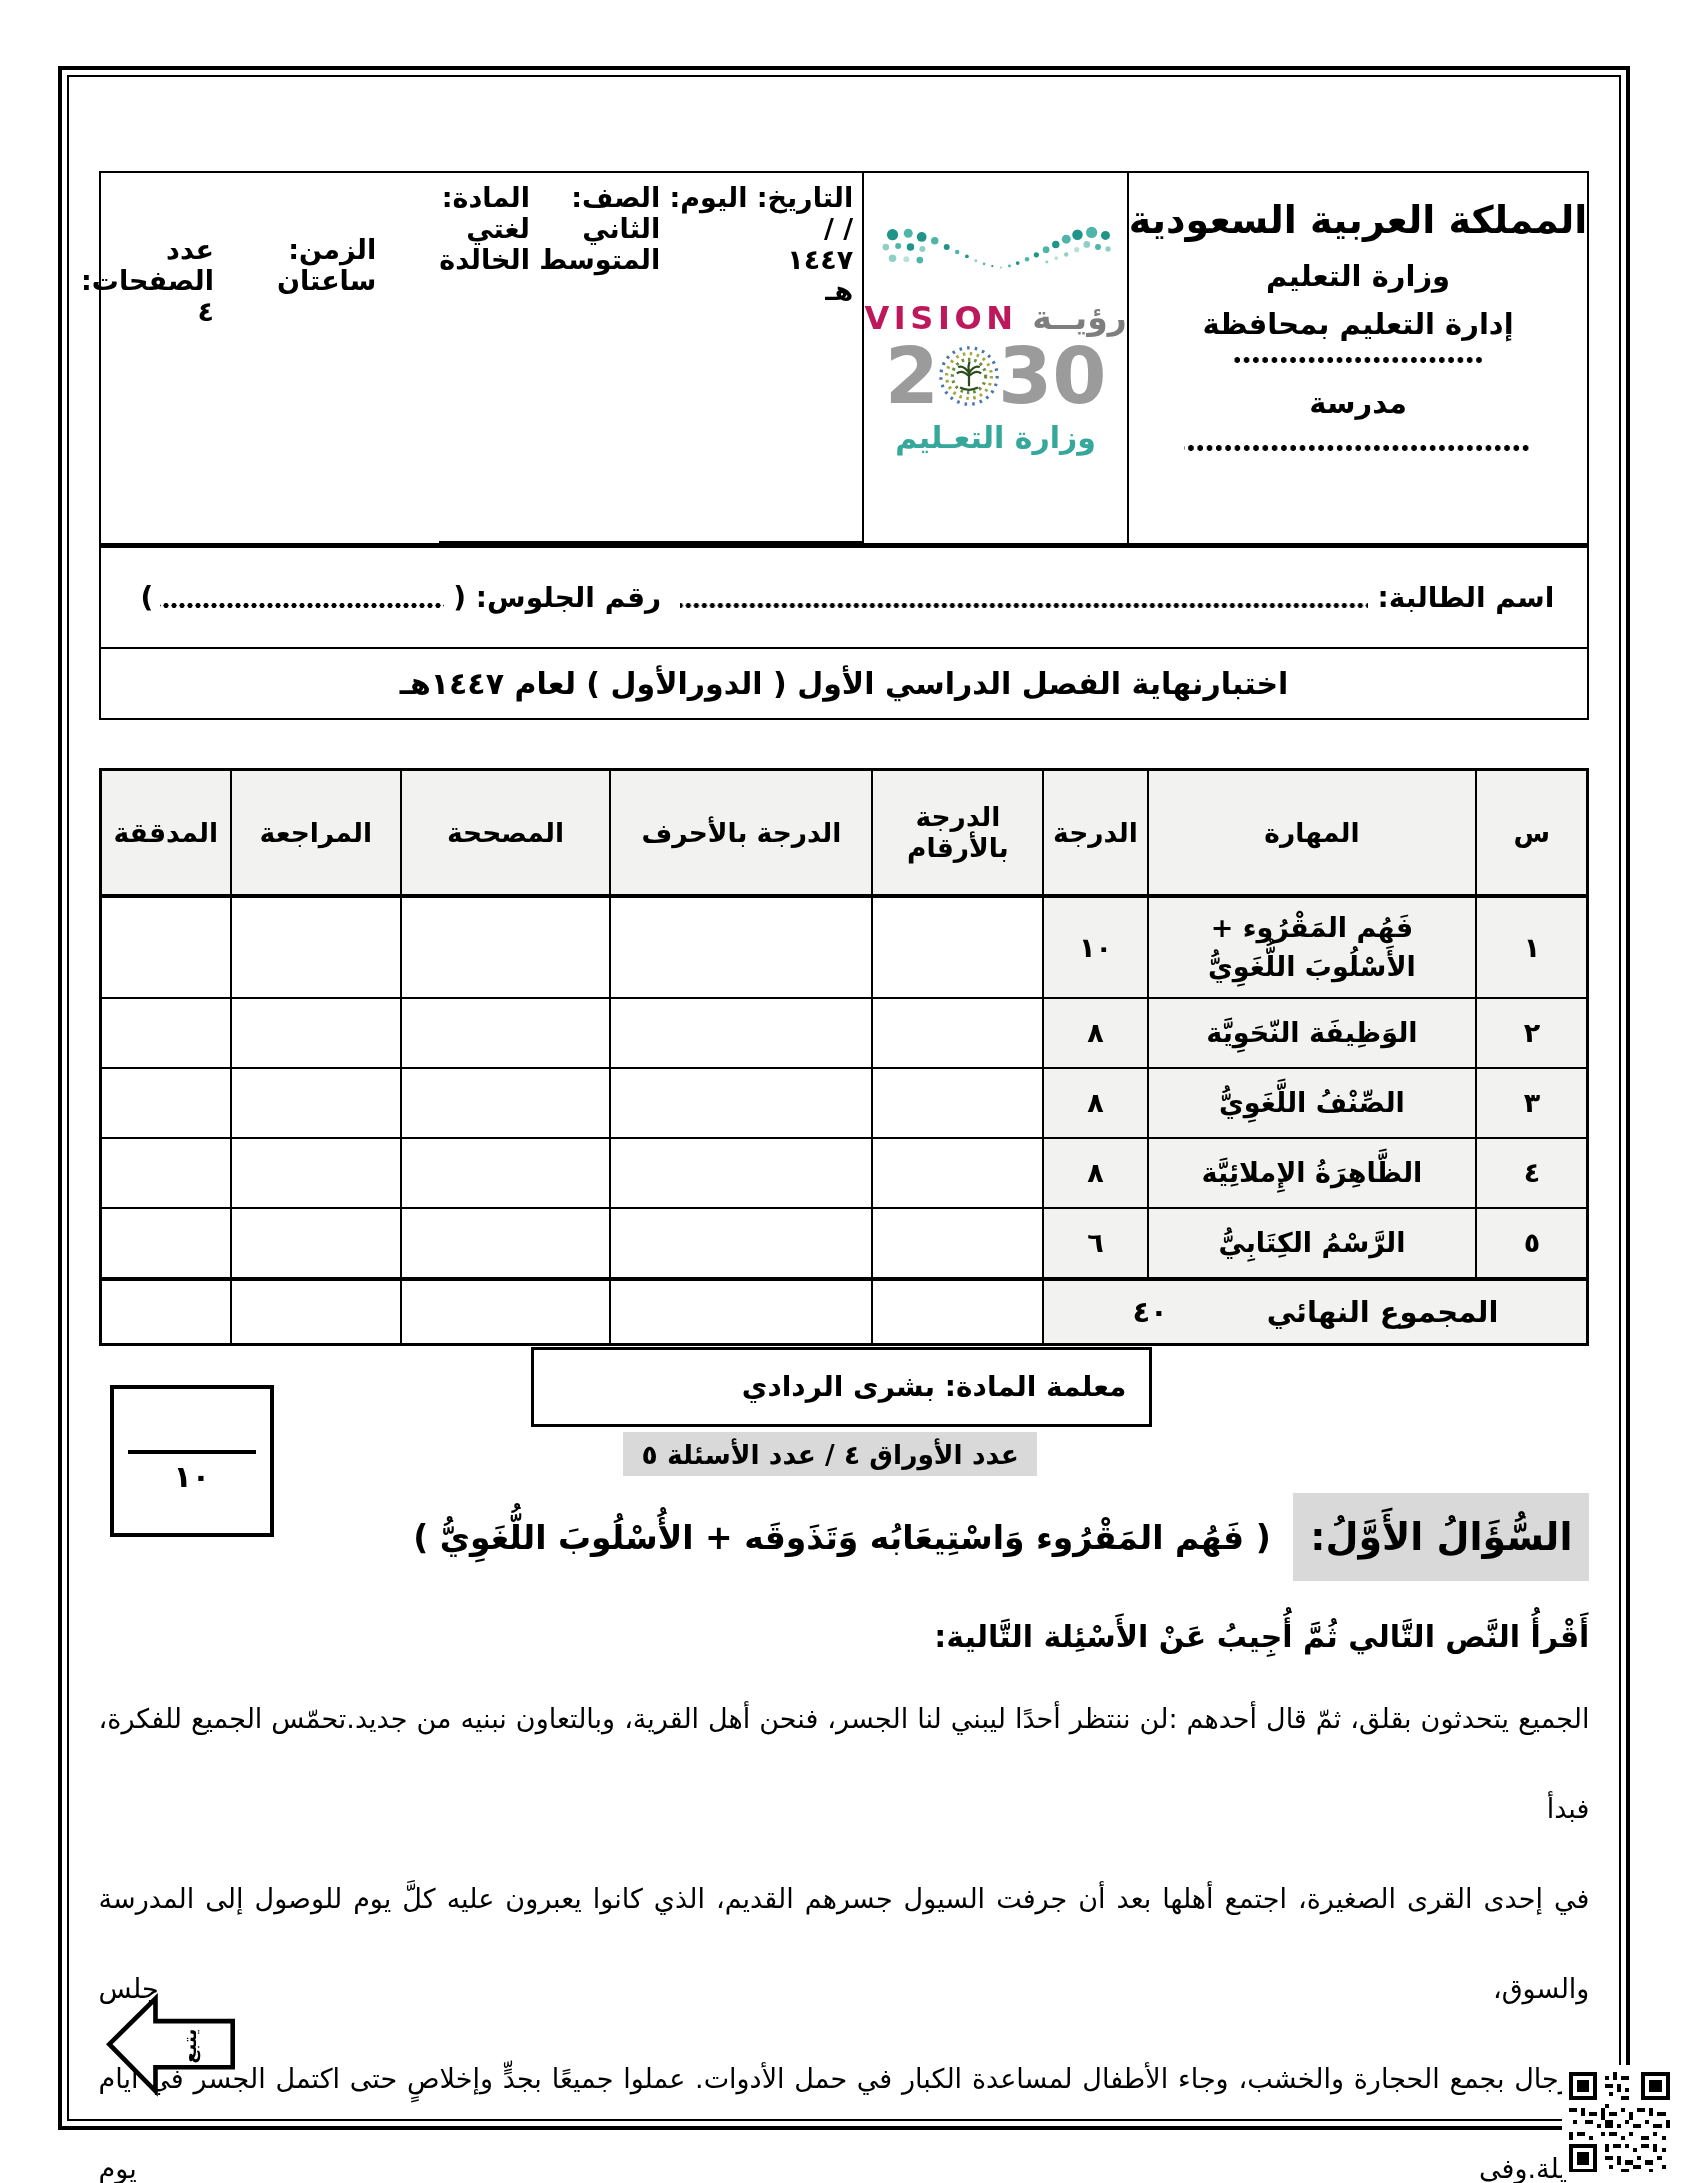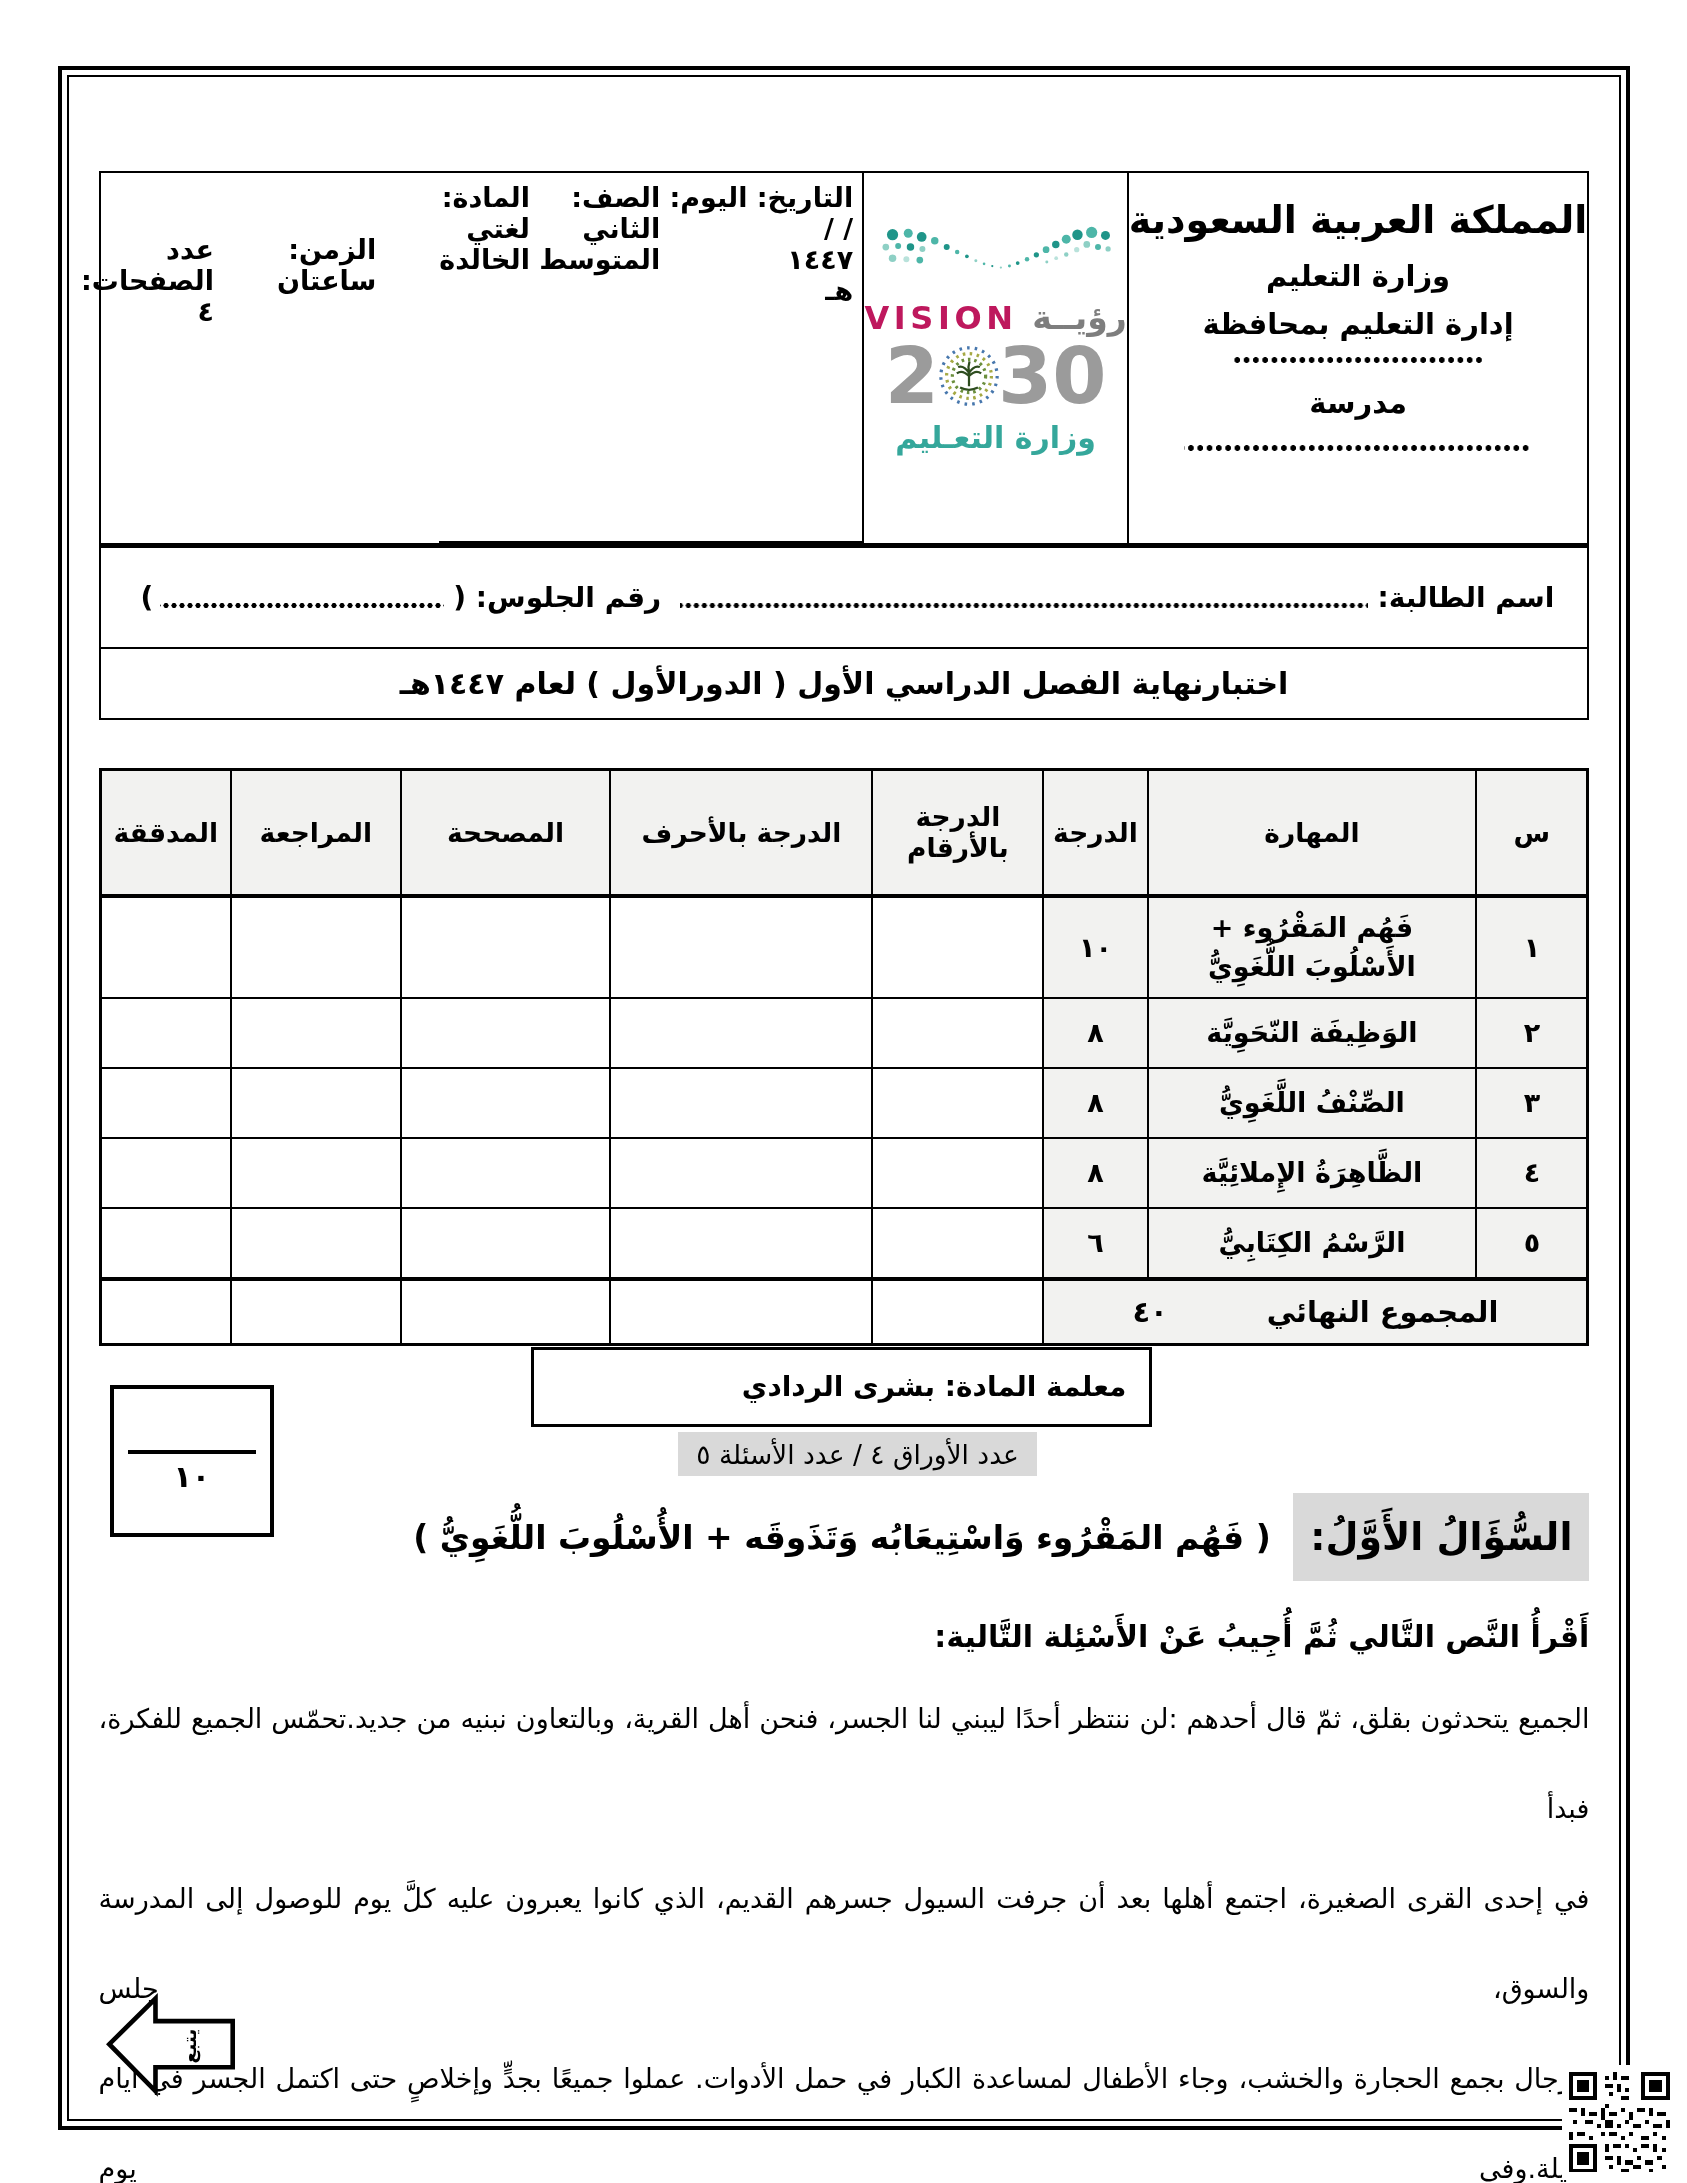--- a/index.html
+++ b/index.html
@@ -42,21 +42,21 @@
   table.grades tbody td{height:66px;font-size:27px;}
   table.grades tbody tr.tall td{height:97px;}
   td.shade,th.shade{background:#f2f2f0;}
   table.grades tbody td.c-skill{padding:0 11px;line-height:1.45;}
   table.grades tfoot td{height:60px;border-top:4.6px solid #000;}
   .total-flex{display:flex;align-items:center;justify-content:center;gap:99px;font-size:29px;font-weight:bold;}
 
   
   .teacher-box{width:592px;height:74px;border:3.3px solid #000;margin:1.3px 437px 0 auto;display:flex;align-items:center;justify-content:flex-start;padding-right:23px;font-size:28px;font-weight:bold;}
   .sheets-wrap{margin-top:5.3px;}
-  .sheets{display:inline-block;background:#d9d9d9;font-size:26.5px;font-weight:normal;padding:6.6px 18.5px;margin-right:552px;}
+  .sheets{display:inline-block;background:#d9d9d9;font-size:26.5px;font-weight:bold;padding:6.6px 18.5px;margin-right:552px;}
 
   
   .q1-row{display:flex;align-items:center;gap:22.5px;margin-top:17px;}
   .q1-title{background:#d9d9d9;font-size:38px;font-weight:bold;padding:22px 17px;}
   .q1-sub{font-size:33px;font-weight:bold;}
   .instruction{margin-top:38px;font-size:30px;font-weight:bold;}
   .passage{margin-top:20px;font-size:27px;}
   .passage-line{line-height:90px;text-align:justify;text-align-last:justify;}
 
   

